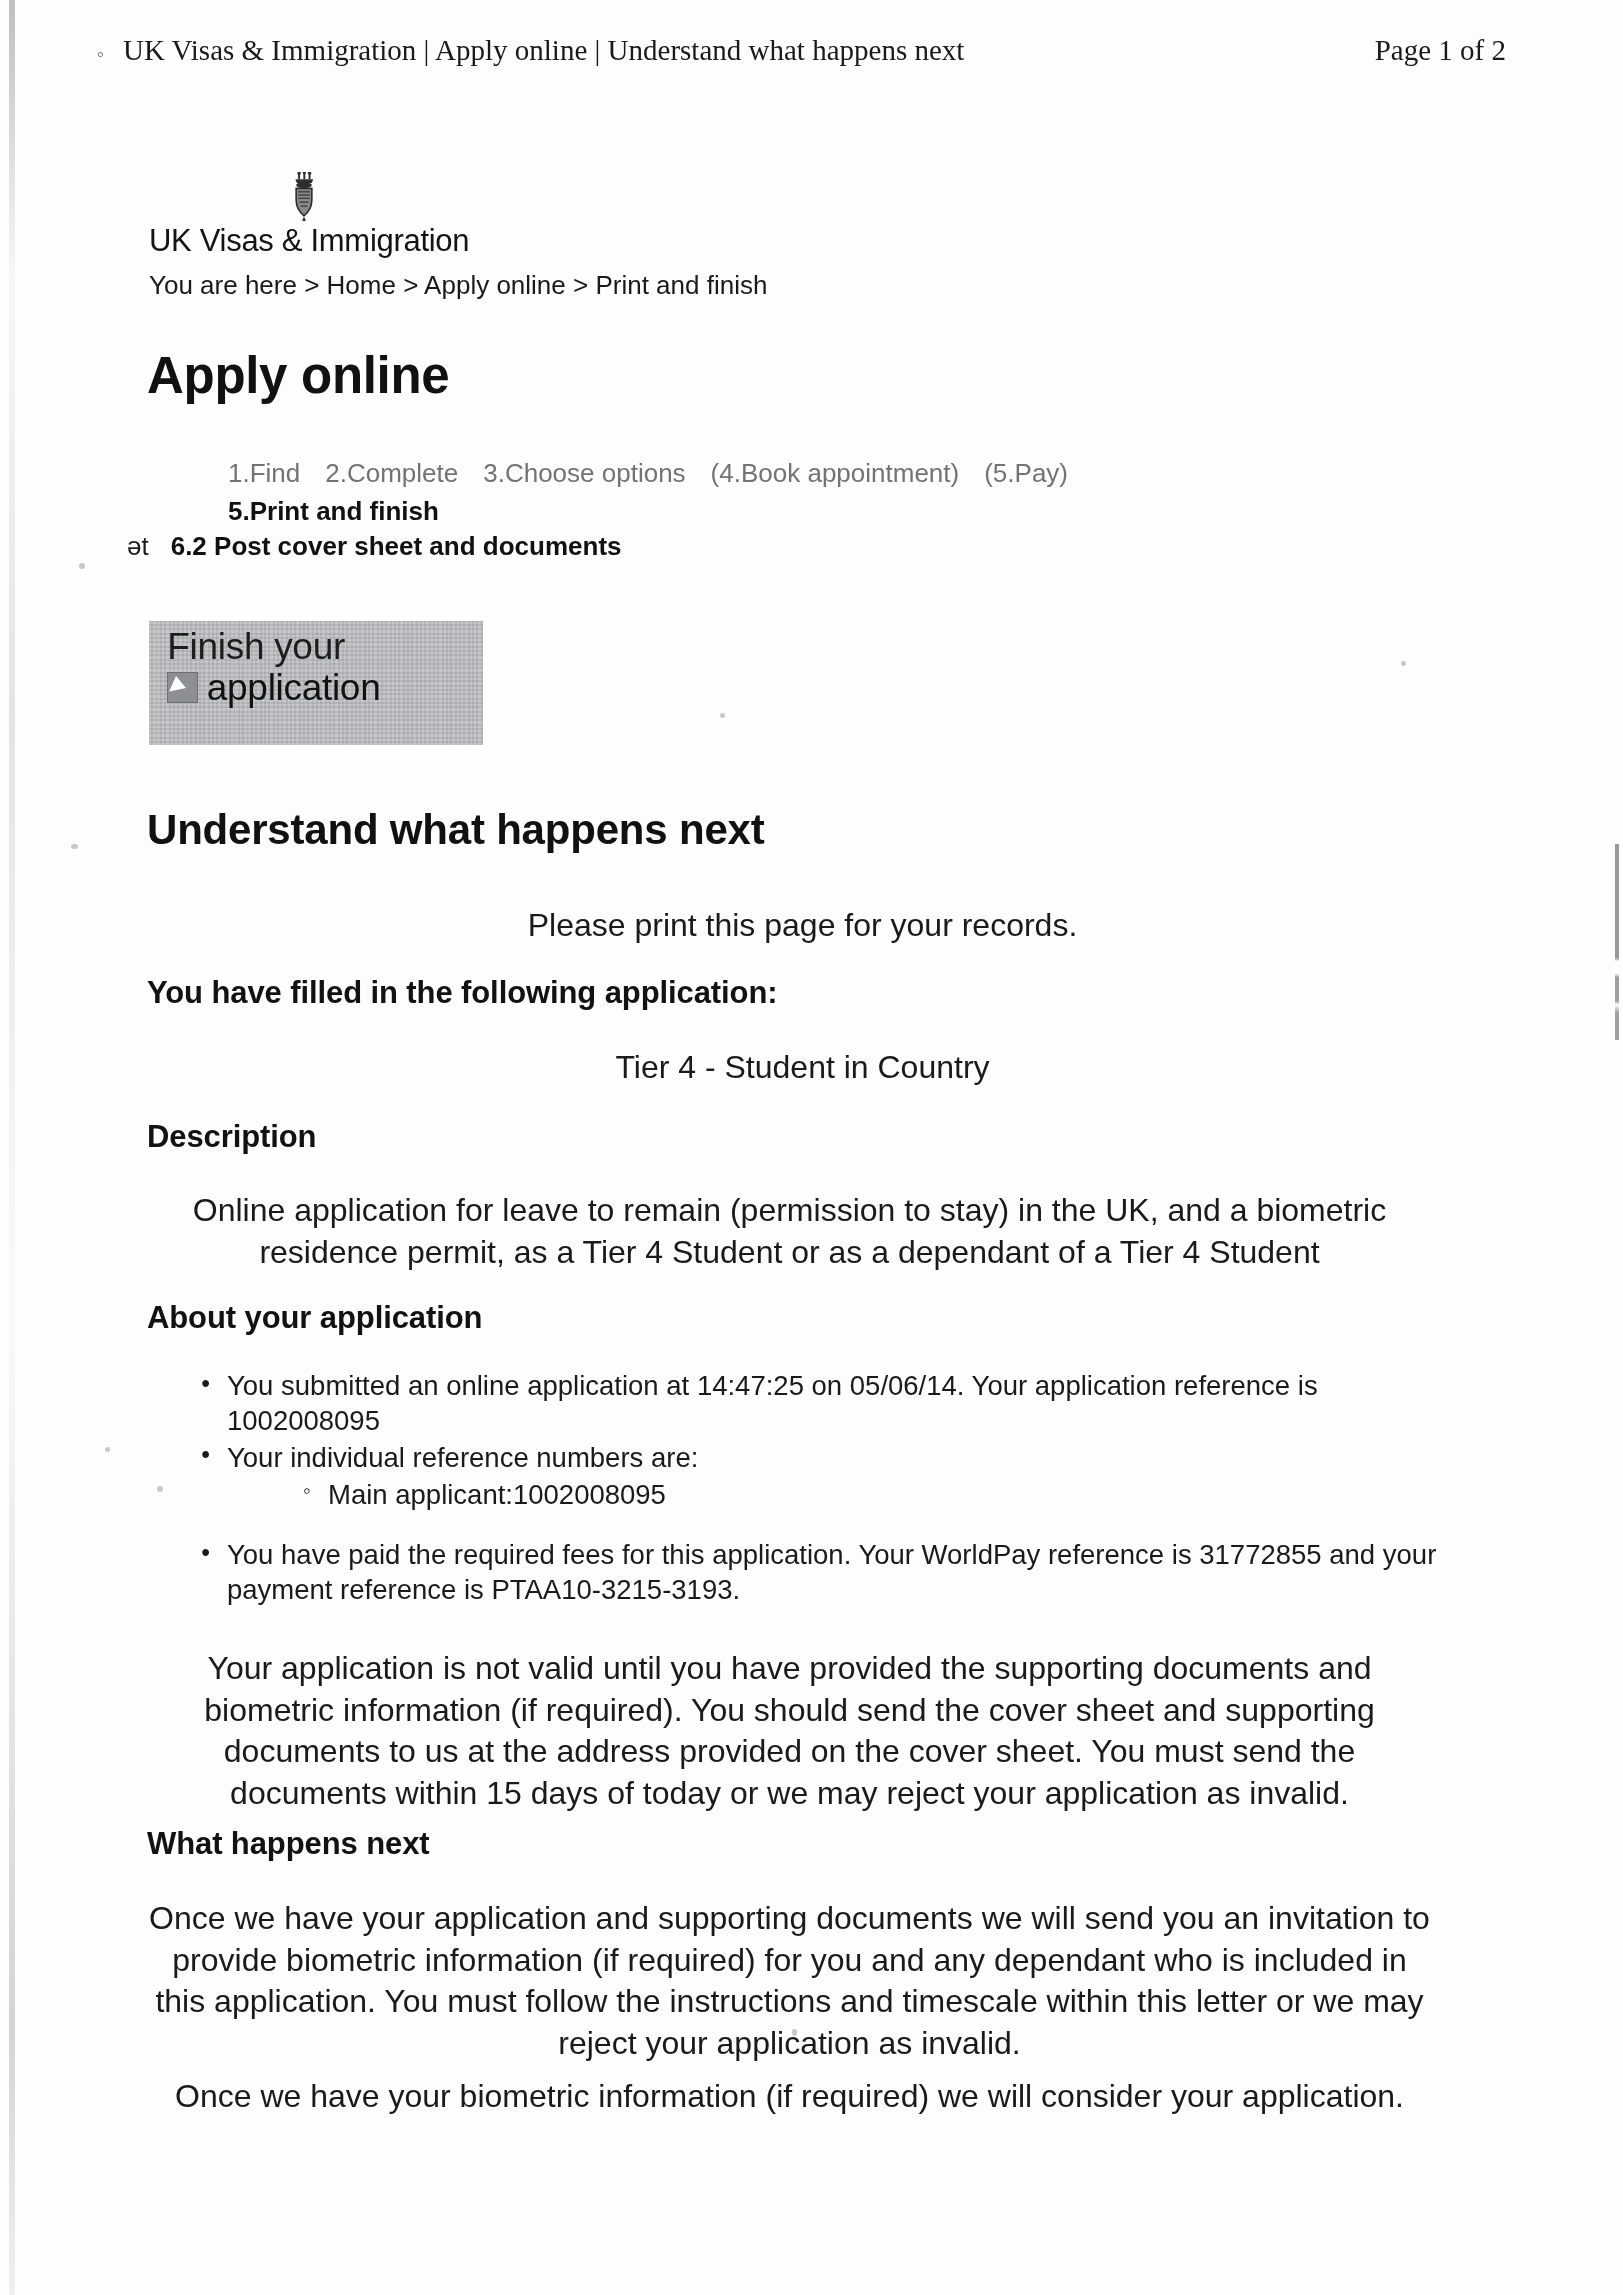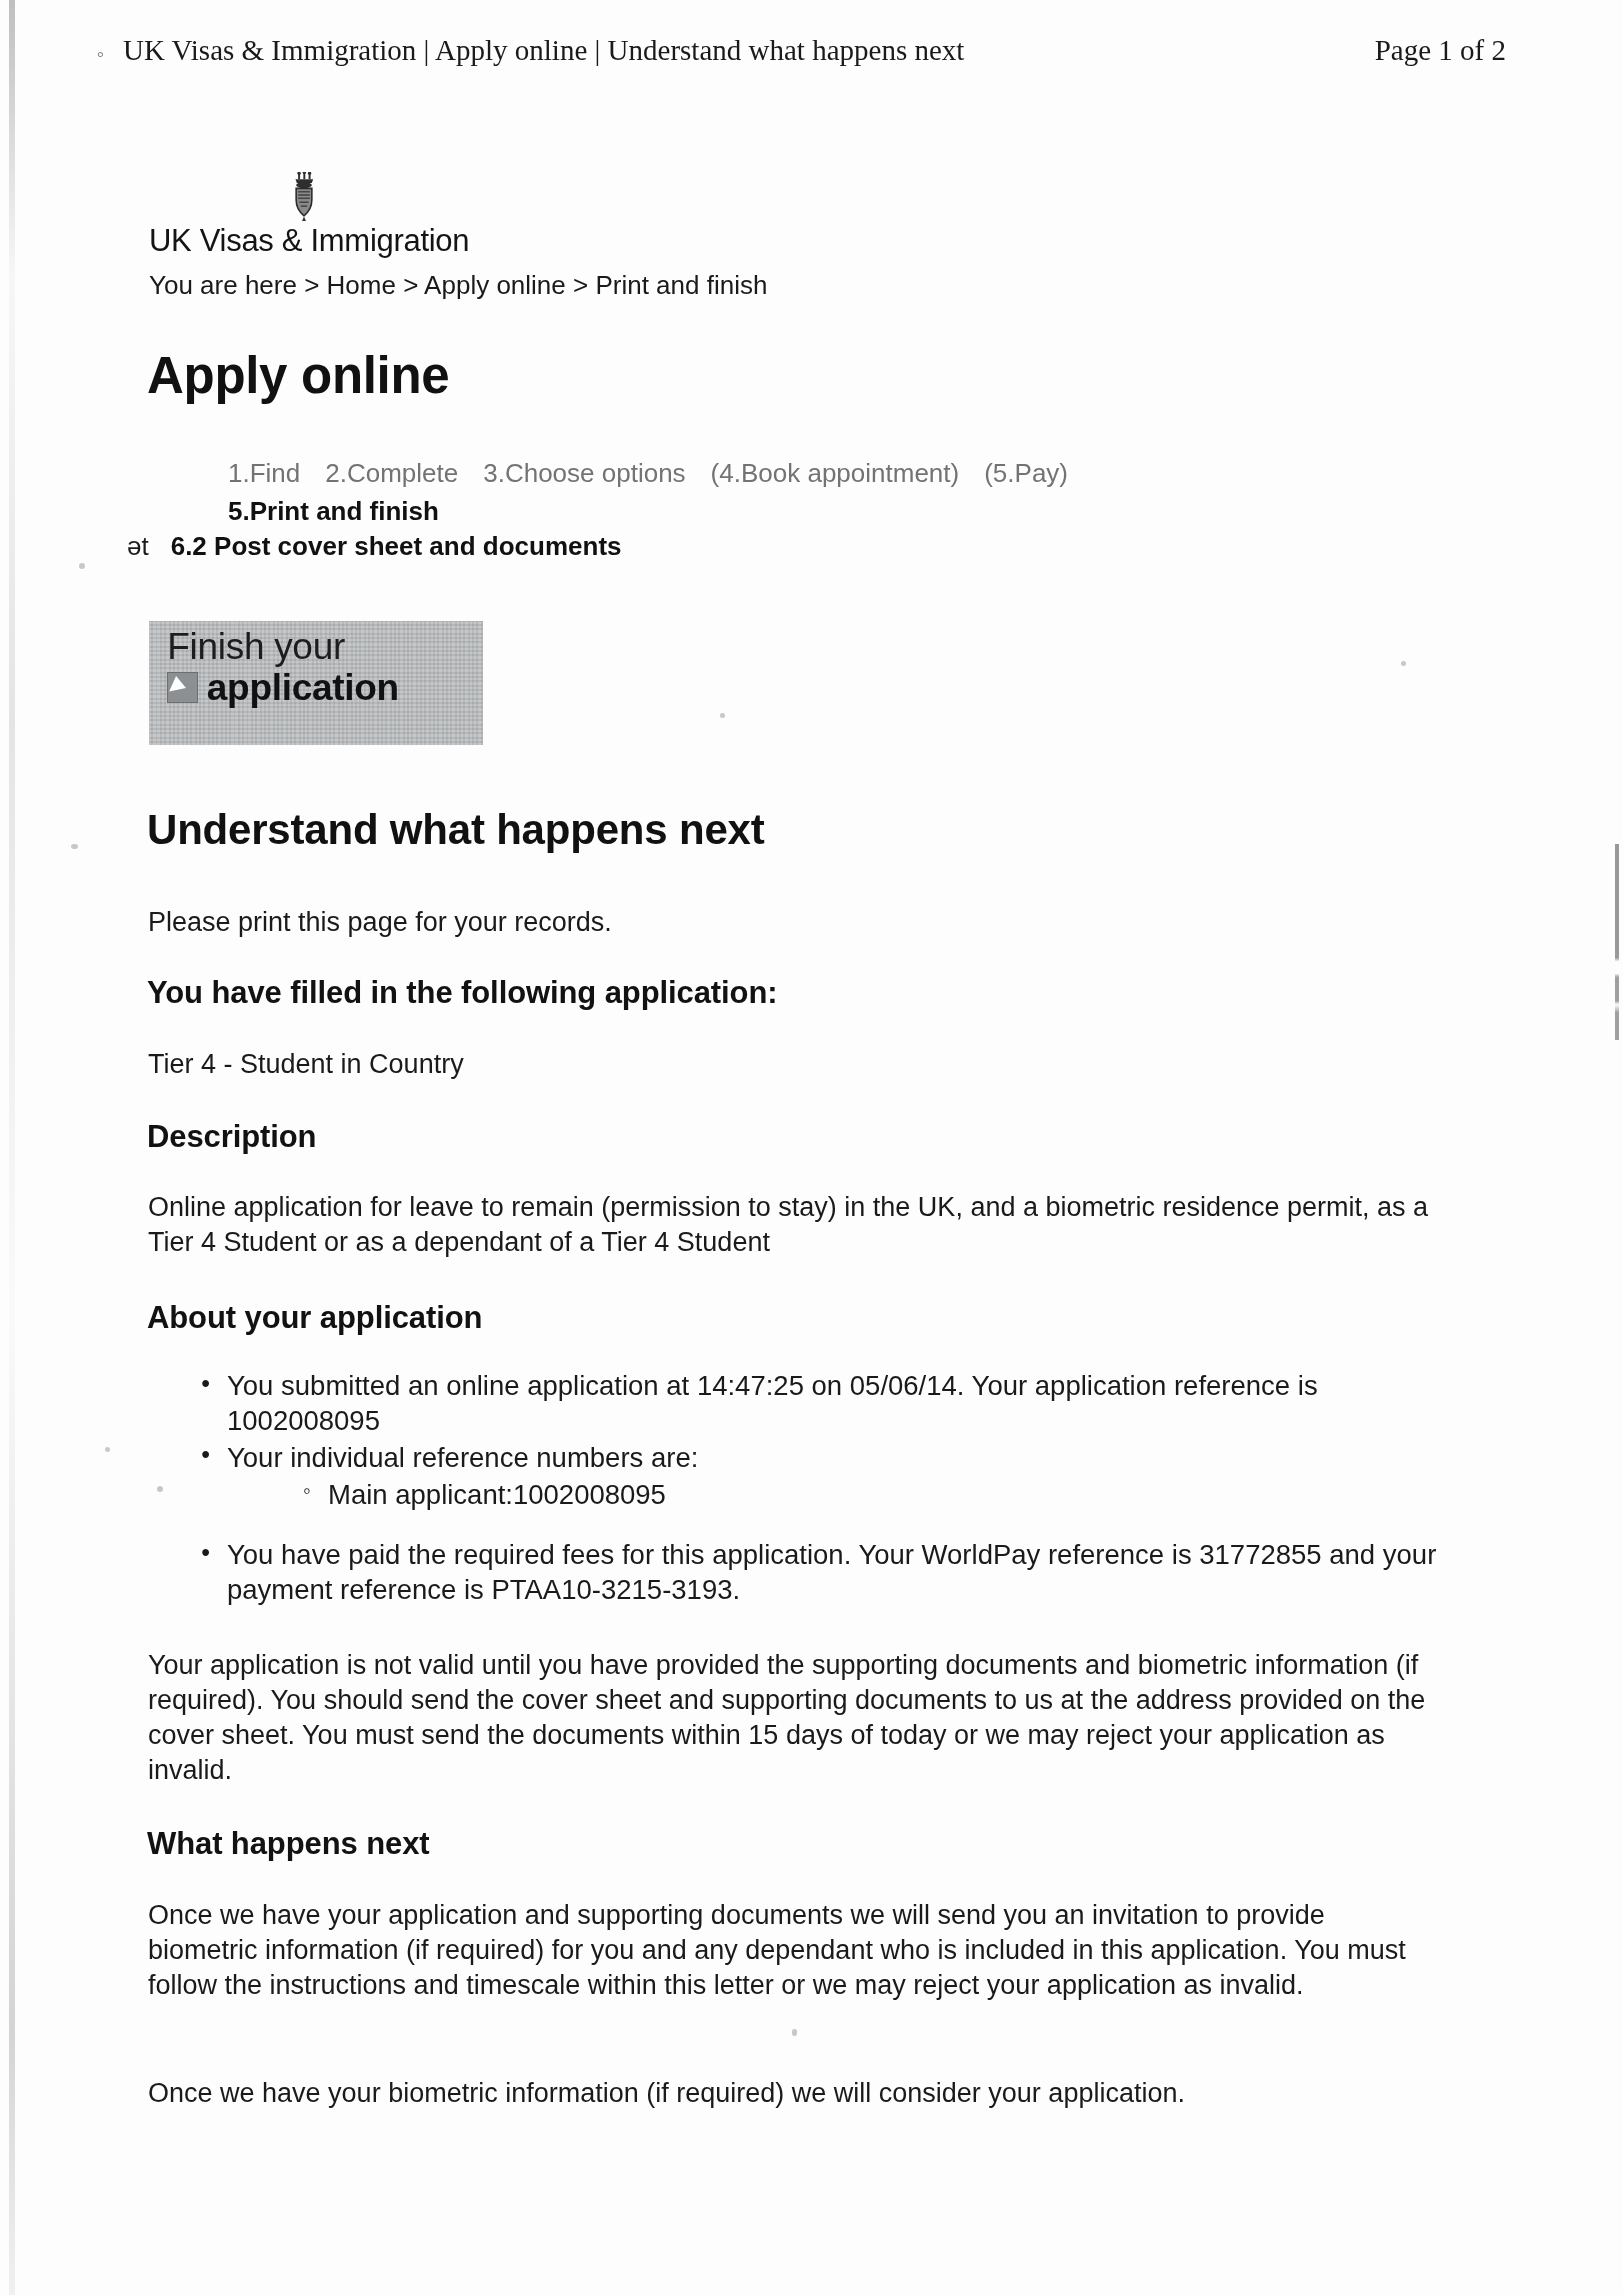--- a/index.html
+++ b/index.html
@@ -212,21 +212,21 @@
     position: absolute;
     left: 3.9px; top: 4.6px;
     width: 0; height: 0;
     border-left: 14.4px solid #ffffff;
     border-top: 7.9px solid transparent;
     border-bottom: 10.5px solid transparent;
     transform: rotate(24deg);
   }
   .banner-l2-text {
     font-size: 37px;
-    font-weight: bold;
+    font-weight: normal;
     color: #111;
     letter-spacing: -0.3px;
   }
 
   
   .h2 {
     position: absolute;
     left: 147px;
     font-size: 42px;
     font-weight: bold;
@@ -240,23 +240,24 @@
     font-size: 31px;
     font-weight: bold;
     color: #121212;
     letter-spacing: -0.1px;
     white-space: nowrap;
   }
   .para {
     position: absolute;
     left: 148px;
     width: 1309px;
-    font-size: 27px;
+    font-size: 32px;
     line-height: 1.30;
     color: #1a1a1a;
+    text-align: center;
   }
   .para-narrow { width: 1283px; }
 
   ul.bullets {
     position: absolute;
     left: 196px;
     width: 1276px;
     margin: 0;
     padding: 0;
     list-style: none;

